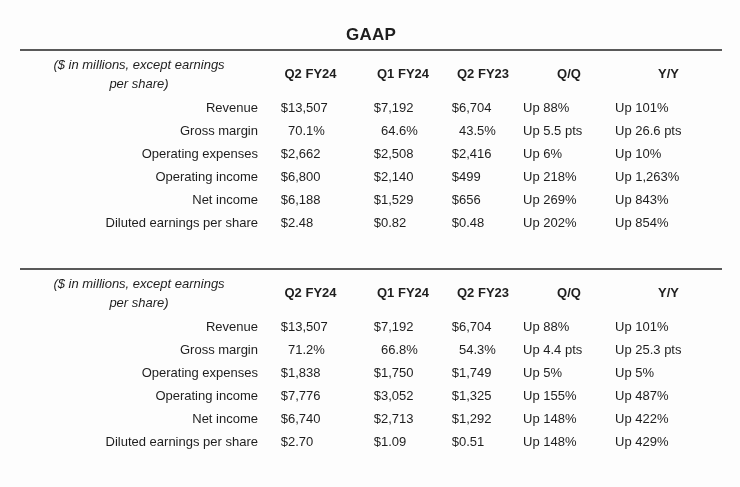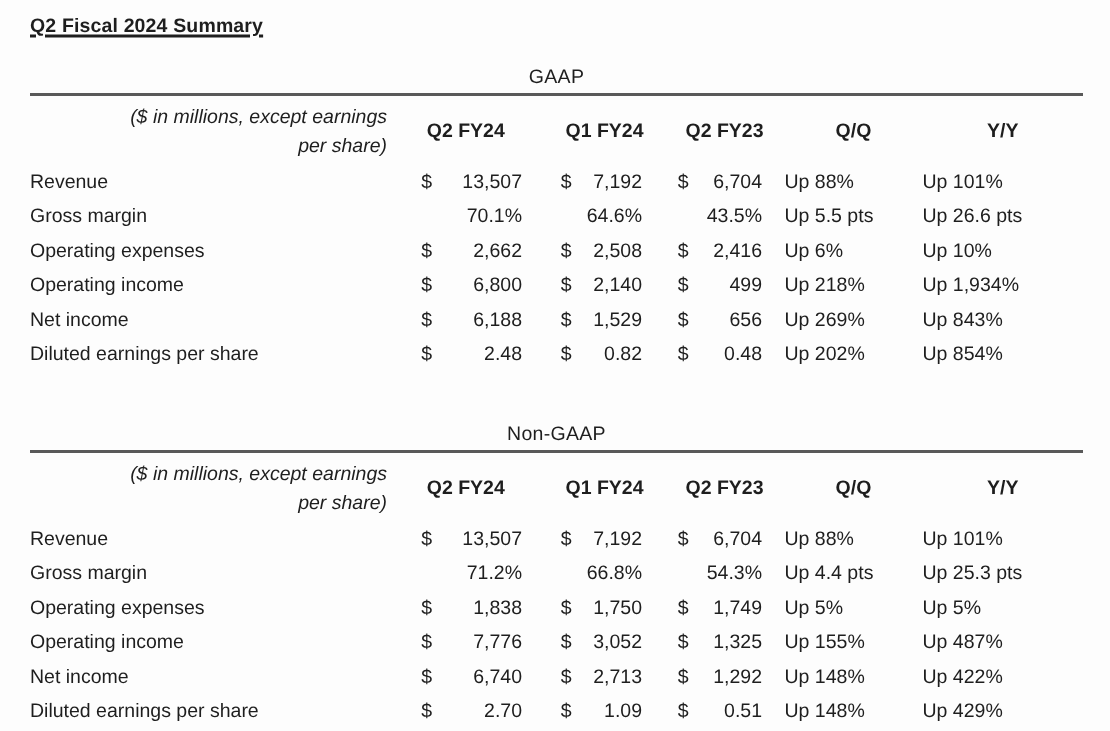--- a/index.html
+++ b/index.html
@@ -22,22 +22,22 @@
     text-decoration-thickness: 1.5px;
     text-underline-offset: 2px;
   }
 
   .table-block { width: 702px; }
   .tb-gaap    { margin-top: 17px; }
   .tb-nongaap { margin-top: 34px; }
 
   .table-title {
     text-align: center;
-    font-size: 13px;
-    font-weight: 400;
+    font-size: 17px;
+    font-weight: 700;
     margin-bottom: 4px;
     letter-spacing: 0.2px;
   }
   .rule { height: 2px; background: #595959; }
 
   table {
     width: 702px;
     border-collapse: collapse;
     table-layout: fixed;
     font-size: 13px;
@@ -54,42 +54,41 @@
 
   thead th {
     height: 45px;
     padding: 0;
     vertical-align: middle;
     font-weight: 700;
   }
   th.note {
     font-weight: 400;
     font-style: italic;
-    text-align: right;
+    text-align: center;
     line-height: 19px;
   }
   th.period, th.ratio { text-align: center; }
 
   tbody td {
     height: 23px;
     padding: 0;
     vertical-align: middle;
     white-space: nowrap;
   }
-  td.label  { text-align: left; }
+  td.label  { text-align: right; }
   td.dollar { text-align: right; }
-  td.num    { text-align: right; padding-right: 15px; }
+  td.num    { padding-right: 15px; }
   td.pct    { text-align: left; }
 </style>
 </head>
 <body>
 
 <div class="doc">
 
-  <h1 class="page-title">Q2 Fiscal 2024 Summary</h1>
 
   
   <div class="table-block tb-gaap">
     <div class="table-title">GAAP</div>
     <div class="rule"></div>
     <table>
       <colgroup>
         <col class="c-label">
           <col class="c-d1">
           <col class="c-n1">
@@ -149,21 +148,21 @@
   </tr>
           <tr>
     <td class="label">Operating income</td>
     <td class="dollar">$</td>
     <td class="num">6,800</td>
     <td class="dollar">$</td>
     <td class="num">2,140</td>
     <td class="dollar">$</td>
     <td class="num">499</td>
     <td class="pct">Up 218%</td>
-    <td class="pct">Up 1,934%</td>
+    <td class="pct">Up 1,263%</td>
   </tr>
           <tr>
     <td class="label">Net income</td>
     <td class="dollar">$</td>
     <td class="num">6,188</td>
     <td class="dollar">$</td>
     <td class="num">1,529</td>
     <td class="dollar">$</td>
     <td class="num">656</td>
     <td class="pct">Up 269%</td>
@@ -179,21 +178,20 @@
     <td class="num">0.48</td>
     <td class="pct">Up 202%</td>
     <td class="pct">Up 854%</td>
   </tr>
         </tbody>
     </table>
   </div>
 
   
   <div class="table-block tb-nongaap">
-    <div class="table-title">Non-GAAP</div>
     <div class="rule"></div>
     <table>
       <colgroup>
         <col class="c-label">
           <col class="c-d1">
           <col class="c-n1">
           <col class="c-d2">
           <col class="c-n2">
         <col class="c-d3">
           <col class="c-n3">

